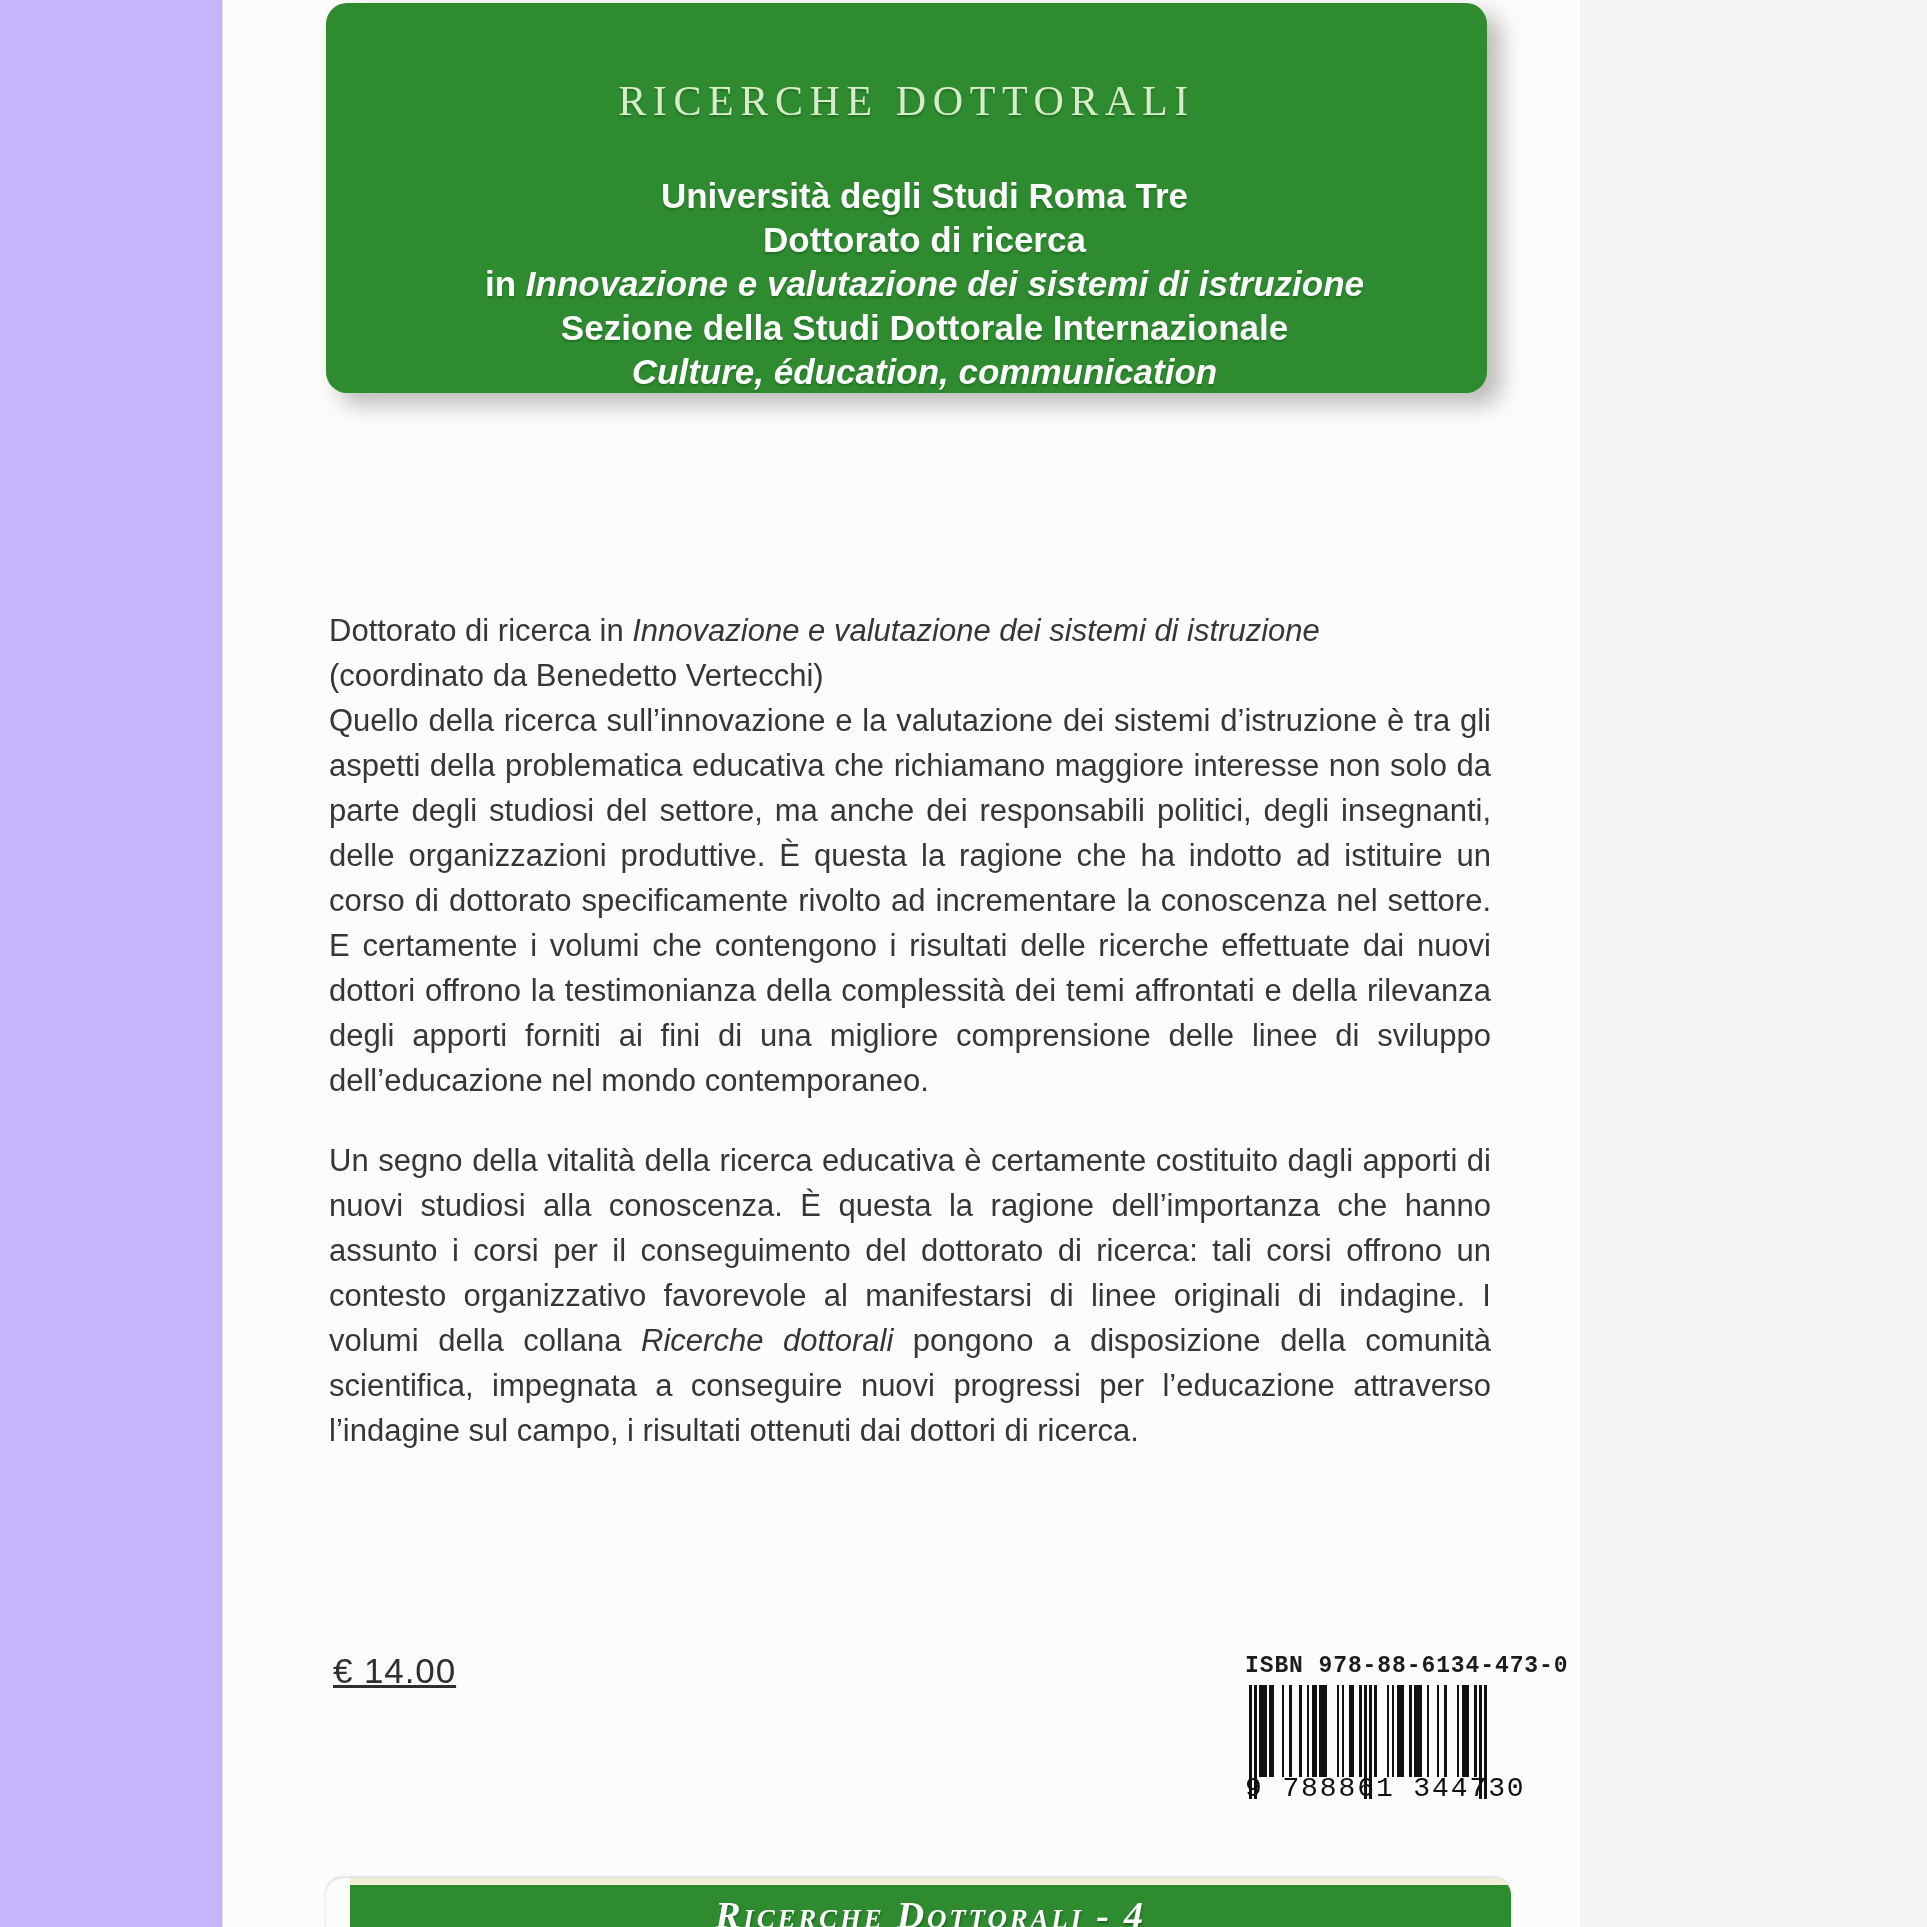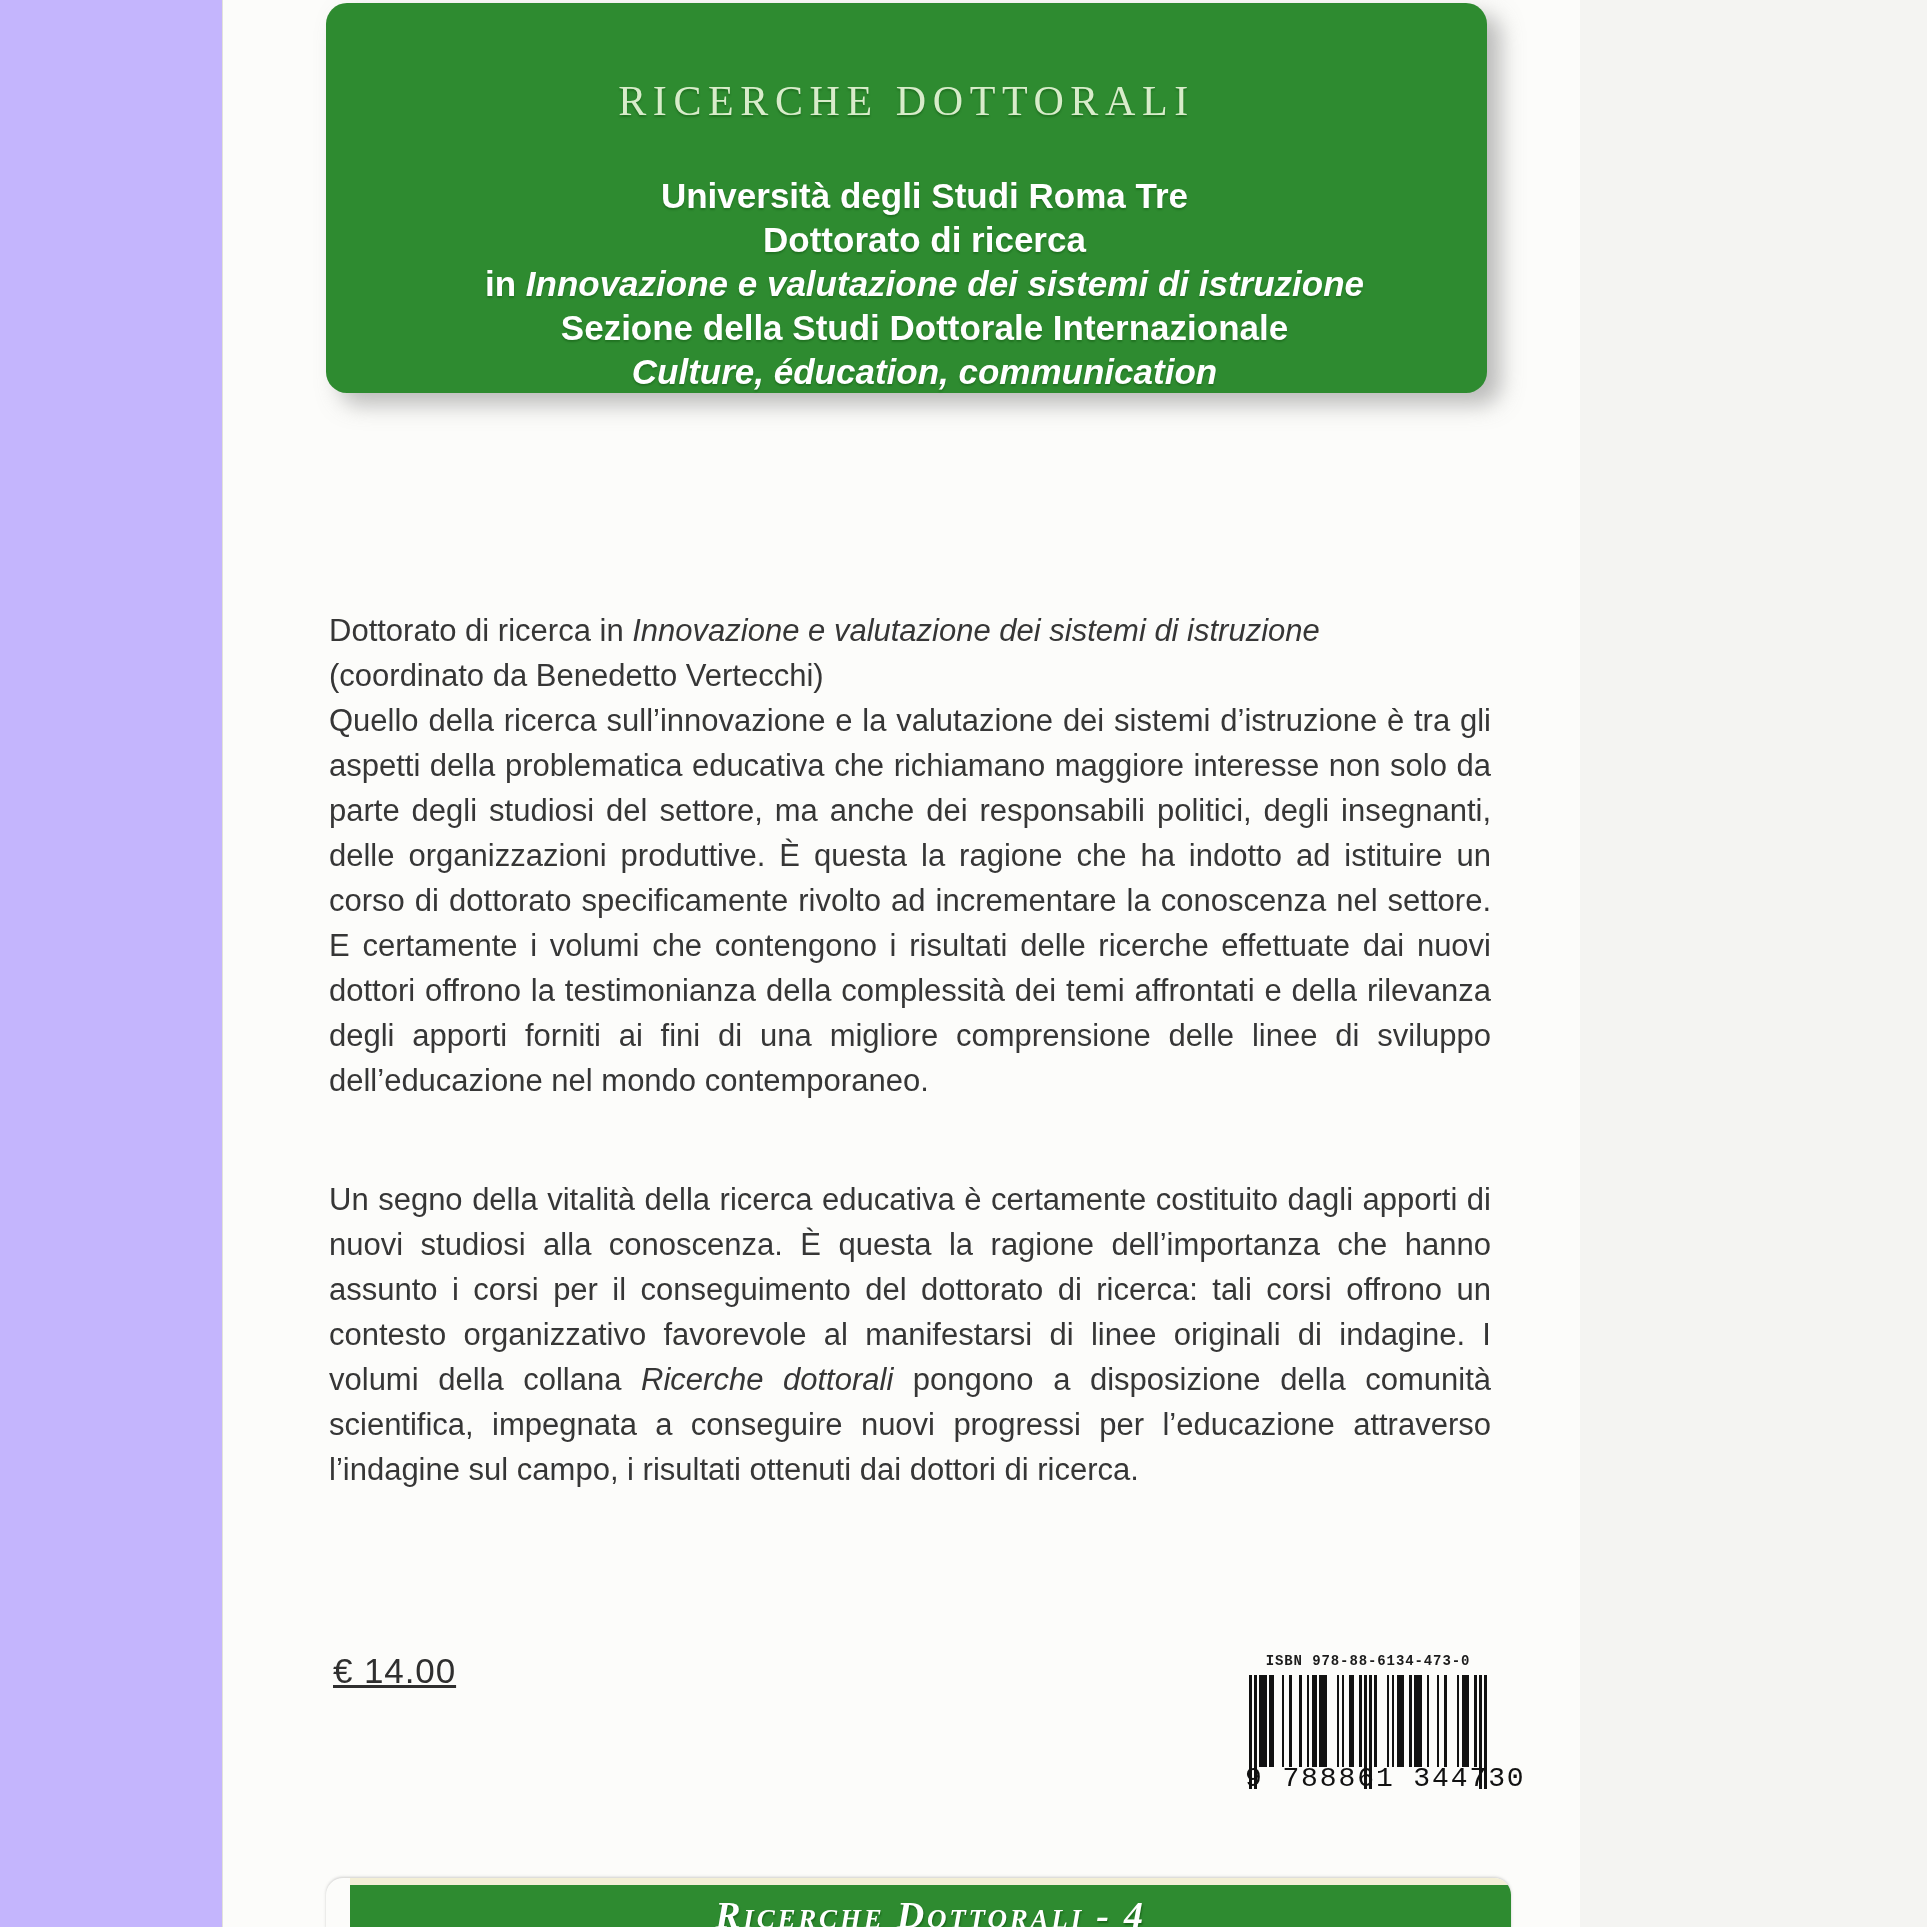--- a/index.html
+++ b/index.html
@@ -37,33 +37,33 @@
     margin-left:36px;
   }
   .it{font-style:italic;}
   
   .body-text{
     position:absolute;left:329px;top:608px;width:1162px;
     font-size:31px;line-height:45px;color:var(--ink);
   }
   .intro-line{white-space:nowrap;}
   .para{text-align:justify;}
-  .p2{margin-top:74px;}
+  .p2{margin-top:35px;}
   
   .price{
     position:absolute;left:333px;top:1651px;
     font-size:35px;color:#2f2f2f;letter-spacing:0.9px;text-decoration:underline;
   }
   
   .barcode{
     position:absolute;left:1245px;top:1653px;width:246px;text-align:center;
   }
   .isbn-label{
     font-family:"Liberation Mono",monospace;font-weight:700;
-    font-size:14px;letter-spacing:0.9px;color:#1c1c1c;white-space:nowrap;
+    font-size:23px;letter-spacing:0.9px;color:#1c1c1c;white-space:nowrap;
   }
   .bars{display:block;margin:5.7px auto 0 auto;width:238px;height:114px;}
   .barcode-digits{
     font-family:"Liberation Mono",monospace;font-size:28px;
     letter-spacing:1.9px;color:#111;margin-top:-25.6px;white-space:nowrap;
   }
   
   .footer{
     position:absolute;left:326px;top:1878px;width:1161px;height:50px;
     border-radius:17px 17px 0 0;overflow:hidden;

